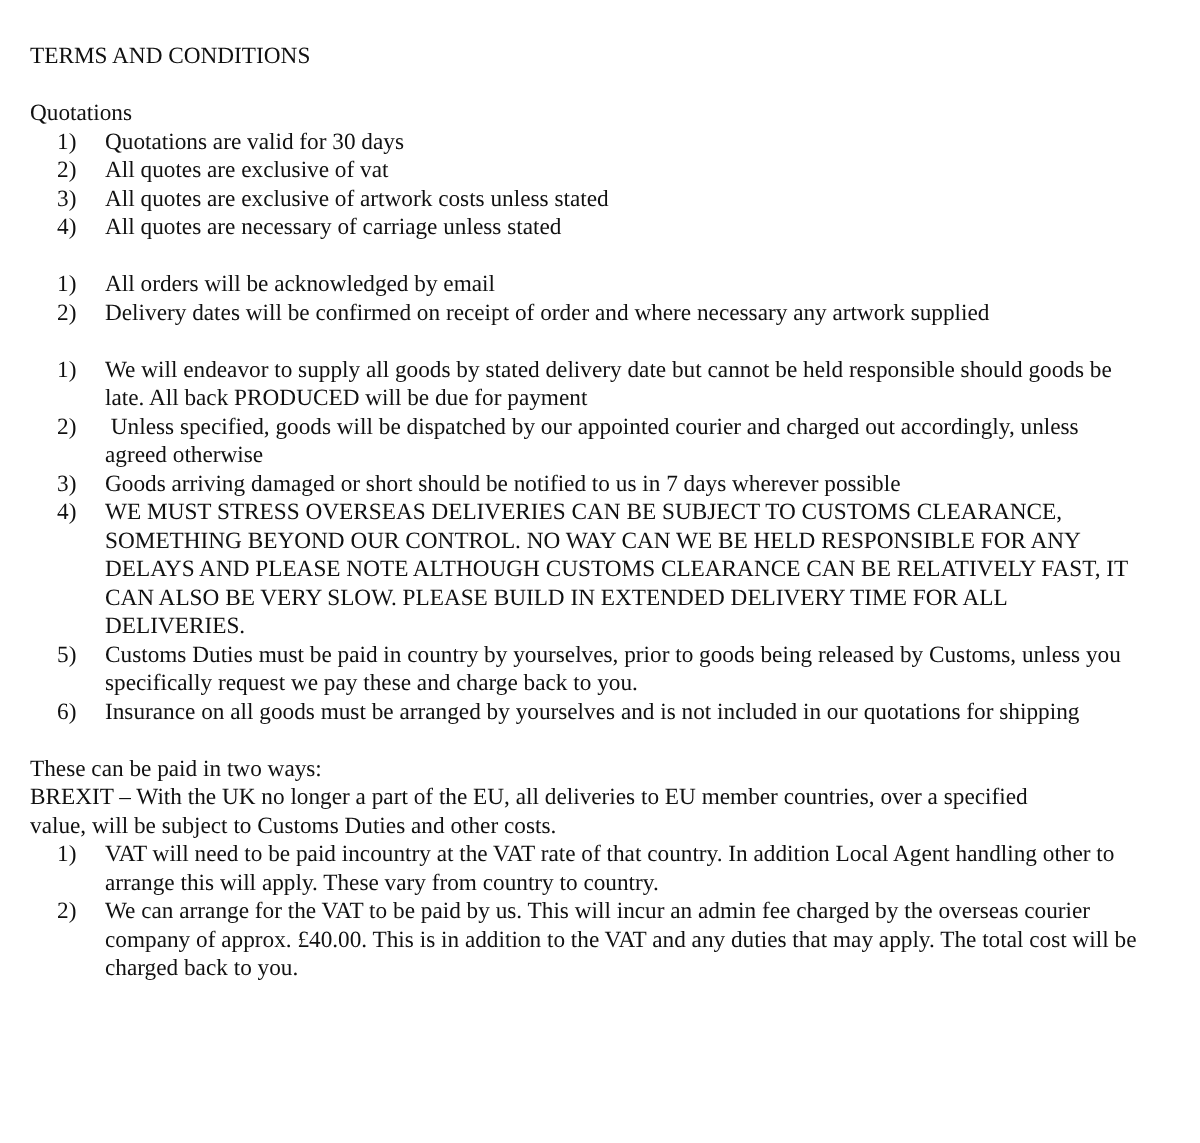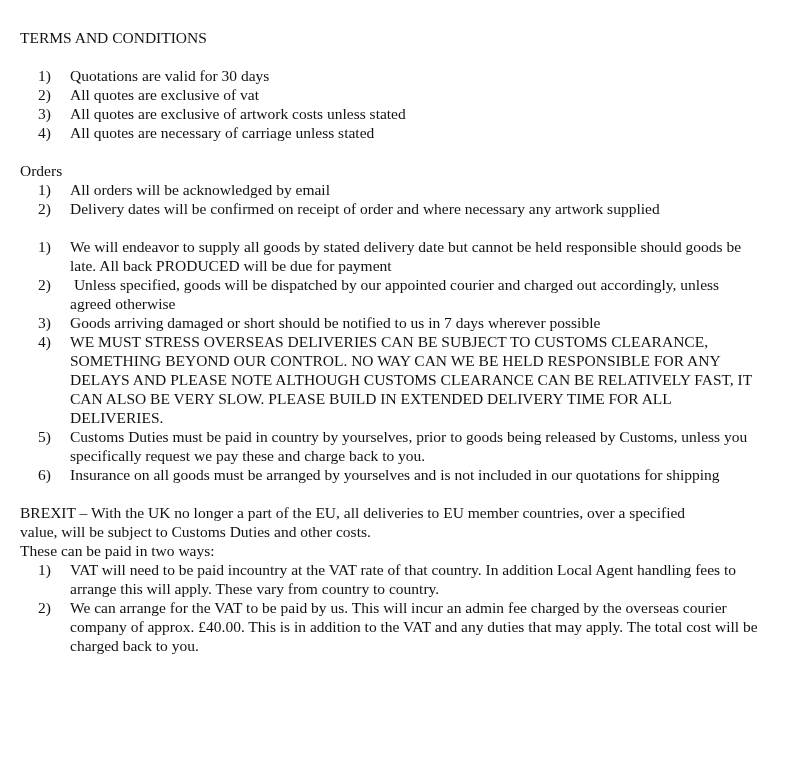--- a/index.html
+++ b/index.html
@@ -61,20 +61,21 @@
     }
   </style>
 </head>
 <body>
 
 <div class="page">
 
   <h1 class="title">TERMS AND CONDITIONS</h1>
 
   <div class="section">
+    <h2 class="section-heading">Quotations</h2>
     <ol class="items">
       <li>
         <span class="num">1)</span>
         <span class="item-text">Quotations are valid for 30 days</span>
       </li>
       <li>
         <span class="num">2)</span>
         <span class="item-text">All quotes are exclusive of vat</span>
       </li>
       <li>
@@ -82,21 +83,20 @@
         <span class="item-text">All quotes are exclusive of artwork costs unless stated</span>
       </li>
       <li>
         <span class="num">4)</span>
         <span class="item-text">All quotes are necessary of carriage unless stated</span>
       </li>
     </ol>
   </div>
 
   <div class="section">
-    <h2 class="section-heading">Orders</h2>
     <ol class="items">
       <li>
         <span class="num">1)</span>
         <span class="item-text">All orders will be acknowledged by email</span>
       </li>
       <li>
         <span class="num">2)</span>
         <span class="item-text">Delivery dates will be confirmed on receipt of order and where necessary any artwork supplied</span>
       </li>
     </ol>
@@ -125,26 +125,26 @@
         <span class="item-text">Customs Duties must be paid in country by yourselves, prior to goods being released by Customs, unless you specifically request we pay these and charge back to you.</span>
       </li>
       <li>
         <span class="num">6)</span>
         <span class="item-text">Insurance on all goods must be arranged by yourselves and is not included in our quotations for shipping</span>
       </li>
     </ol>
   </div>
 
   <div class="section">
+    <p class="para">These can be paid in two ways:</p>
     <p class="para">BREXIT – With the UK no longer a part of the EU, all deliveries to EU member countries, over a specified value, will be subject to Customs Duties and other costs.</p>
-    <p class="para">These can be paid in two ways:</p>
     <ol class="items">
       <li>
         <span class="num">1)</span>
-        <span class="item-text">VAT will need to be paid incountry at the VAT rate of that country. In addition Local Agent handling fees to arrange this will apply. These vary from country to country.</span>
+        <span class="item-text">VAT will need to be paid incountry at the VAT rate of that country. In addition Local Agent handling other to arrange this will apply. These vary from country to country.</span>
       </li>
       <li>
         <span class="num">2)</span>
         <span class="item-text">We can arrange for the VAT to be paid by us. This will incur an admin fee charged by the overseas courier company of approx. £40.00. This is in addition to the VAT and any duties that may apply. The total cost will be charged back to you.</span>
       </li>
     </ol>
   </div>
 
 </div>
 

